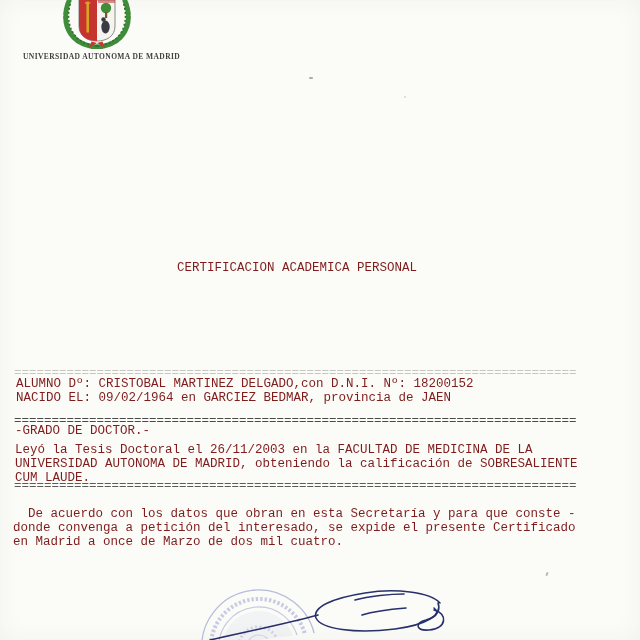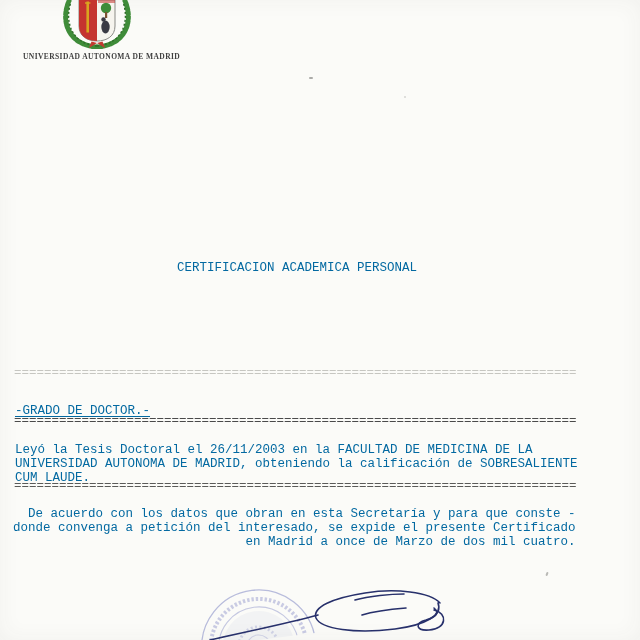--- a/index.html
+++ b/index.html
@@ -10,43 +10,43 @@
     background:#fbfbf8;
     overflow:hidden;
     box-shadow:inset 0 0 22px rgba(60,60,50,0.05);
     font-family:"Liberation Mono","DejaVu Sans Mono",monospace;
   }
   .mono{
     position:absolute;
     font-family:"Liberation Mono","DejaVu Sans Mono",monospace;
     font-size:12.5px;
     line-height:14px;
-    color:#0369a1;
+    color:#7f1d1d;
     white-space:pre;
     letter-spacing:0;
   }
   .univ-name{
     position:absolute;
     left:23px;top:52px;
     font-family:"Liberation Serif","DejaVu Serif",serif;
     font-weight:bold;
     font-size:7.5px;
     letter-spacing:0.4px;
     color:#3f3f3f;
   }
   .doc-title{left:177px;top:261px;}
   .doc-course{left:230px;top:289px;}
   .intro{left:15px;top:326px;}
   .divider-faint{left:14px;top:366px;color:#c6c6c1;}
   .student{left:16px;top:377px;}
   .divider-1{left:14px;top:414px;color:#4a4a4a;}
-  .degree-heading{left:15px;top:404px;text-decoration:underline;text-underline-offset:2px;}
+  .degree-heading{left:15px;top:424px;text-underline-offset:2px;}
   .degree-text{left:15px;top:443px;}
   .divider-2{left:14px;top:479px;color:#5a5a58;}
-  .closing{left:13px;top:507px;text-align:right;}
+  .closing{left:13px;top:507px;}
   .sig-title{left:305px;top:568px;}
   .crest{position:absolute;left:56px;top:0;width:82px;height:49px;}
   .stamp{position:absolute;left:190px;top:577px;width:132px;height:63px;transform:rotate(-7deg);}
   .signature{position:absolute;left:205px;top:583px;width:255px;height:57px;}
   .speck{position:absolute;background:#6a6a66;border-radius:1px;}
   .speck.s1{left:309px;top:77px;width:4px;height:2px;opacity:.55;}
   .speck.s2{left:546px;top:572px;width:2px;height:4px;opacity:.45;transform:rotate(20deg);}
   .speck.s3{left:404px;top:96px;width:2px;height:2px;opacity:.25;}
 </style>
 </head>
@@ -77,20 +77,22 @@
     <path d="M42 0 h17 v3 h-17 z" fill="#c5342f" opacity=".55"></path>
   </svg>
 
   <div class="univ-name">UNIVERSIDAD AUTONOMA DE MADRID</div>
 
   <div class="mono doc-title">CERTIFICACION ACADEMICA PERSONAL</div>
 
 
   <div class="mono divider-faint">===========================================================================</div>
 
+  <div class="mono student">ALUMNO Dº: CRISTOBAL MARTINEZ DELGADO,con D.N.I. Nº: 18200152
+NACIDO EL: 09/02/1964 en GARCIEZ BEDMAR, provincia de JAEN</div>
 
   <div class="mono divider-1">===========================================================================</div>
 
   <div class="mono degree-heading">-GRADO DE DOCTOR.-</div>
   <div class="mono degree-text">Leyó la Tesis Doctoral el 26/11/2003 en la FACULTAD DE MEDICINA DE LA
 UNIVERSIDAD AUTONOMA DE MADRID, obteniendo la calificación de SOBRESALIENTE
 CUM LAUDE.</div>
 
   <div class="mono divider-2">===========================================================================</div>
 

